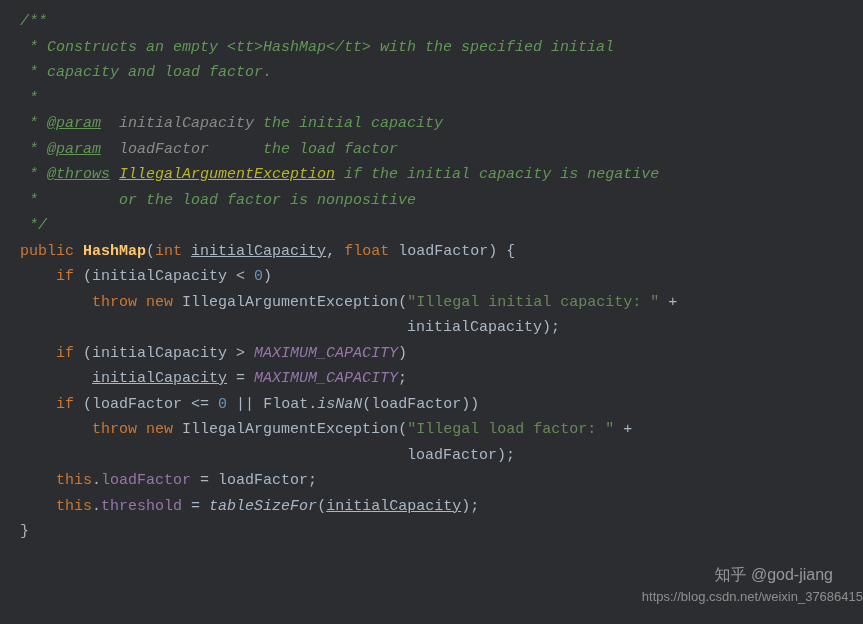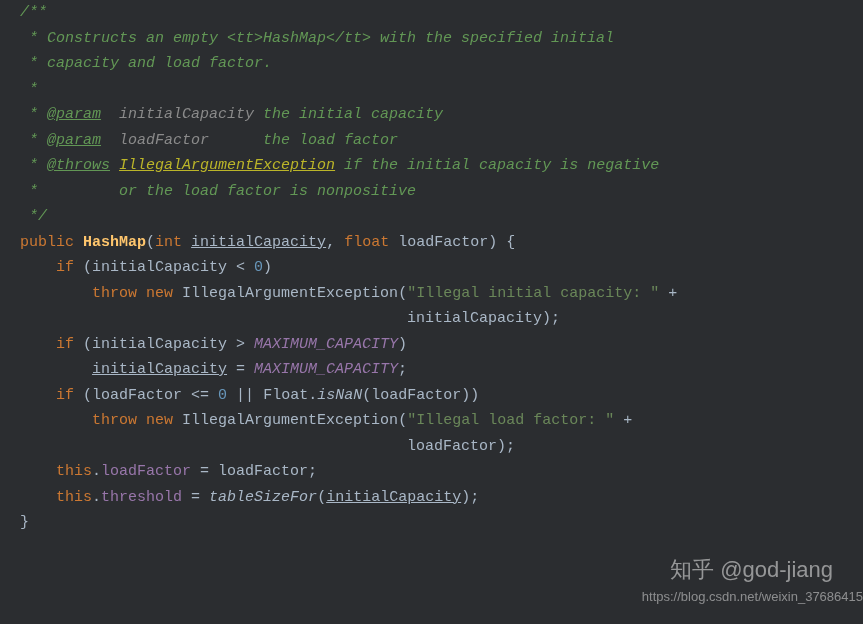--- a/index.html
+++ b/index.html
@@ -8,21 +8,21 @@
     background: #2b2d30;
     font-family: Consolas, 'Courier New', monospace;
     font-size: 15px;
     line-height: 1.7;
     width: 863px;
     height: 624px;
     overflow: hidden;
     position: relative;
   }
   .code {
-    padding: 0 0 0 20px;
+    padding: 9px 0 0 20px;
     white-space: pre;
     color: #a9b7c6;
     font-style: italic;
   }
   .c-comment { color: #629755; font-style: italic; }
   .c-doctag { color: #629755; font-style: italic; text-decoration: underline; }
   .c-docexc { color: #bbb529; font-style: italic; text-decoration: underline; }
   .c-docvar { color: #8a8a8a; font-style: italic; }
   .c-keyword { color: #cc7832; font-style: normal; }
   .c-method { color: #ffc66d; font-style: normal; font-weight: bold; }
@@ -32,21 +32,21 @@
   .c-string { color: #6a8759; font-style: normal; }
   .c-itcall { color: #a9b7c6; font-style: italic; }
   .c-field { color: #9876aa; font-style: normal; }
   .c-num { color: #6897bb; font-style: normal; }
   .watermark1 {
     position: absolute;
     right: 30px;
     bottom: 36px;
     color: rgba(220,220,220,0.6);
     font-family: sans-serif;
-    font-size: 22px;
+    font-size: 16px;
     font-style: normal;
   }
   .watermark2 {
     position: absolute;
     right: 0;
     bottom: 16px;
     color: rgba(220,220,220,0.55);
     font-family: sans-serif;
     font-size: 13px;
     font-style: normal;

